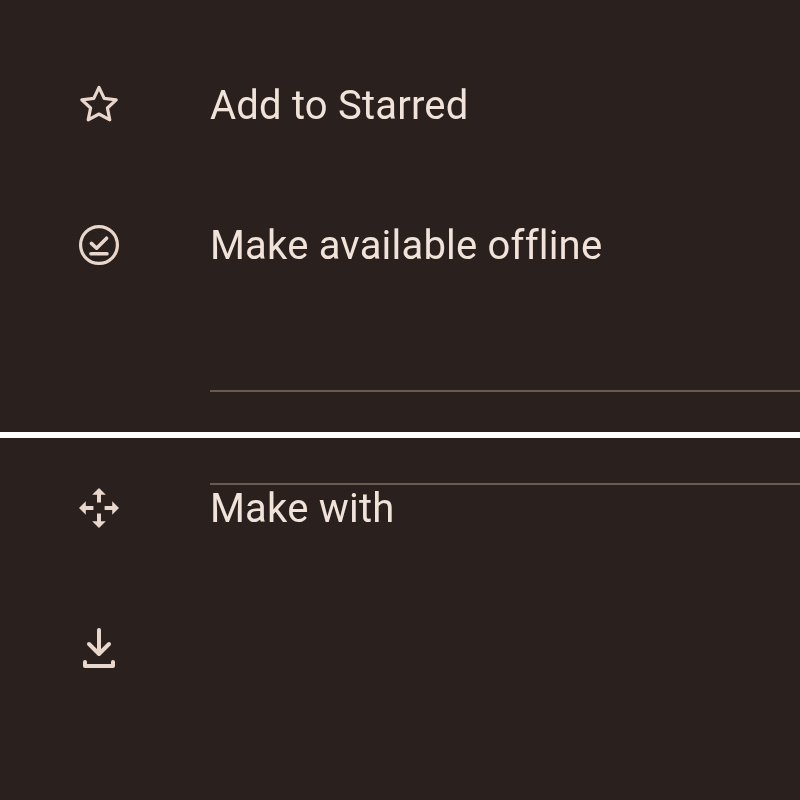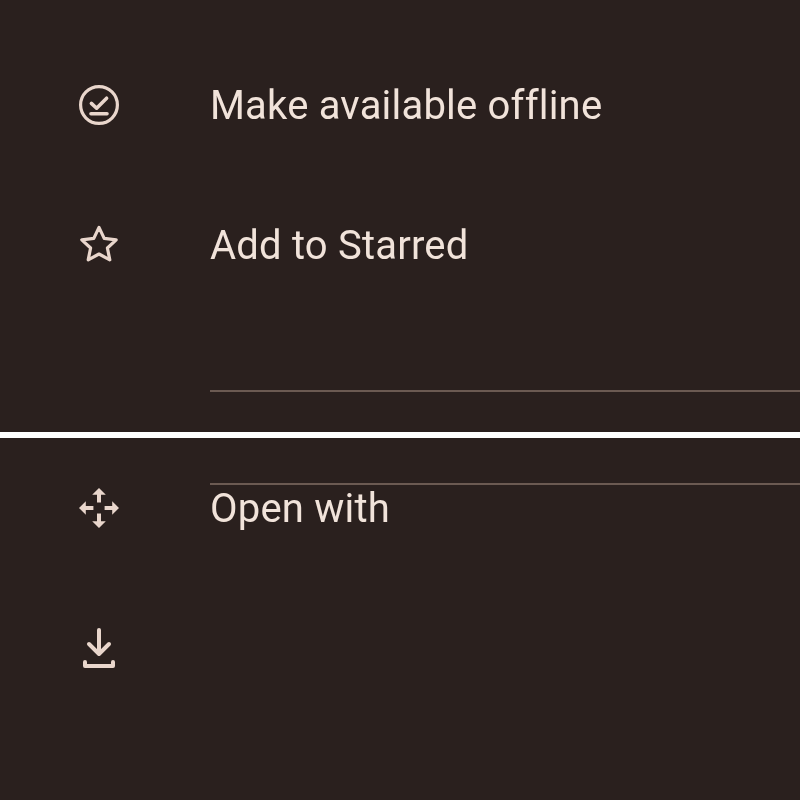--- a/index.html
+++ b/index.html
@@ -16,35 +16,35 @@
   .top-panel .item:first-child{margin-top:35px;}
 </style>
 </head>
 <body>
 
 <div class="panel top-panel">
 
   <div class="item">
     <div class="icon-col">
       <svg class="icon" viewBox="0 0 24 24">
+        <path fill="none" stroke="currentColor" stroke-width="1.6" stroke-linejoin="round" d="M12 3.2 14.6 8.7 20.6 9.4 16.2 13.5 17.4 19.4 12 16.5 6.6 19.4 7.8 13.5 3.4 9.4 9.4 8.7Z"></path>
+      </svg>
+    </div>
+    <span class="label">Add to Starred</span>
+  </div>
+
+  <div class="item">
+    <div class="icon-col">
+      <svg class="icon" viewBox="0 0 24 24">
         <circle cx="12" cy="12" r="9.2" fill="none" stroke="currentColor" stroke-width="1.6"></circle>
         <path fill="none" stroke="currentColor" stroke-width="1.8" stroke-linecap="round" stroke-linejoin="round" d="M8.2 11.2 10.8 13.6 15.8 8.6"></path>
         <line x1="8" y1="16.4" x2="16" y2="16.4" stroke="currentColor" stroke-width="1.8" stroke-linecap="round"></line>
       </svg>
     </div>
     <span class="label">Make available offline</span>
-  </div>
-
-  <div class="item">
-    <div class="icon-col">
-      <svg class="icon" viewBox="0 0 24 24">
-        <path fill="none" stroke="currentColor" stroke-width="1.6" stroke-linejoin="round" d="M12 3.2 14.6 8.7 20.6 9.4 16.2 13.5 17.4 19.4 12 16.5 6.6 19.4 7.8 13.5 3.4 9.4 9.4 8.7Z"></path>
-      </svg>
-    </div>
-    <span class="label">Add to Starred</span>
   </div>
 
   <div class="divider"></div>
 </div>
 
 <div class="gap"></div>
 
 <div class="panel bot-panel">
   <div class="divider"></div>
 
@@ -52,21 +52,21 @@
     <div class="icon-col">
       <svg class="icon" viewBox="0 0 24 24">
         <g fill="currentColor">
           <path d="M12 2 8.6 5.4 11 5.4 11 9.2 13 9.2 13 5.4 15.4 5.4Z"></path>
           <path d="M12 22 15.4 18.6 13 18.6 13 14.8 11 14.8 11 18.6 8.6 18.6Z"></path>
           <path d="M2 12 5.4 8.6 5.4 11 9.2 11 9.2 13 5.4 13 5.4 15.4Z"></path>
           <path d="M22 12 18.6 15.4 18.6 13 14.8 13 14.8 11 18.6 11 18.6 8.6Z"></path>
         </g>
       </svg>
     </div>
-    <span class="label">Open with</span>
+    <span class="label">Make with</span>
   </div>
 
   <div class="item">
     <div class="icon-col">
       <svg class="icon" viewBox="0 0 24 24">
         <g fill="none" stroke="currentColor" stroke-width="2" stroke-linecap="round" stroke-linejoin="round">
           <path d="M12 3 12 14"></path>
           <path d="M7 10 12 15 17 10"></path>
           <path d="M5 19 5 21 19 21 19 19"></path>
         </g>

